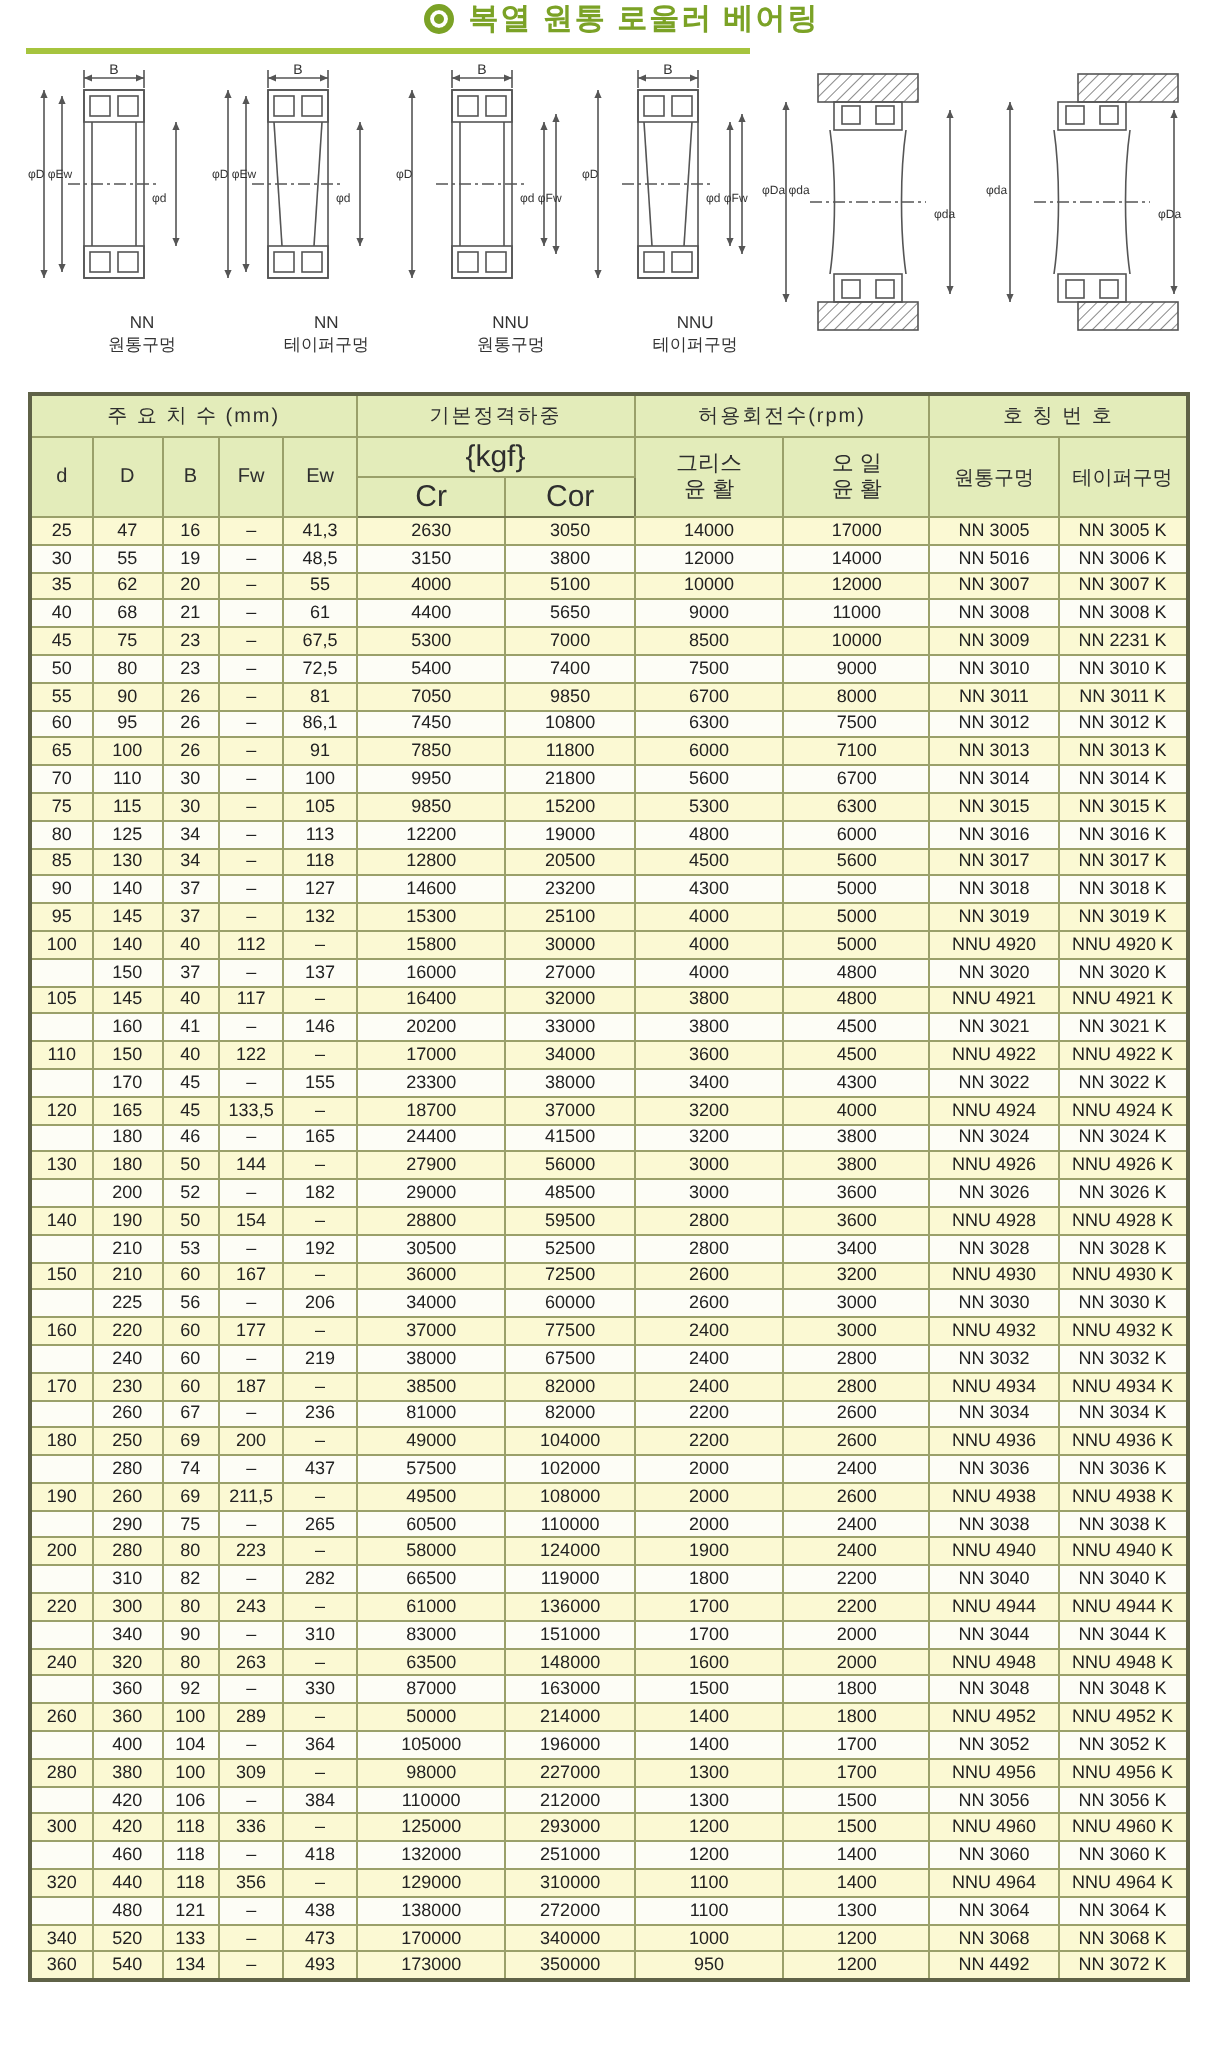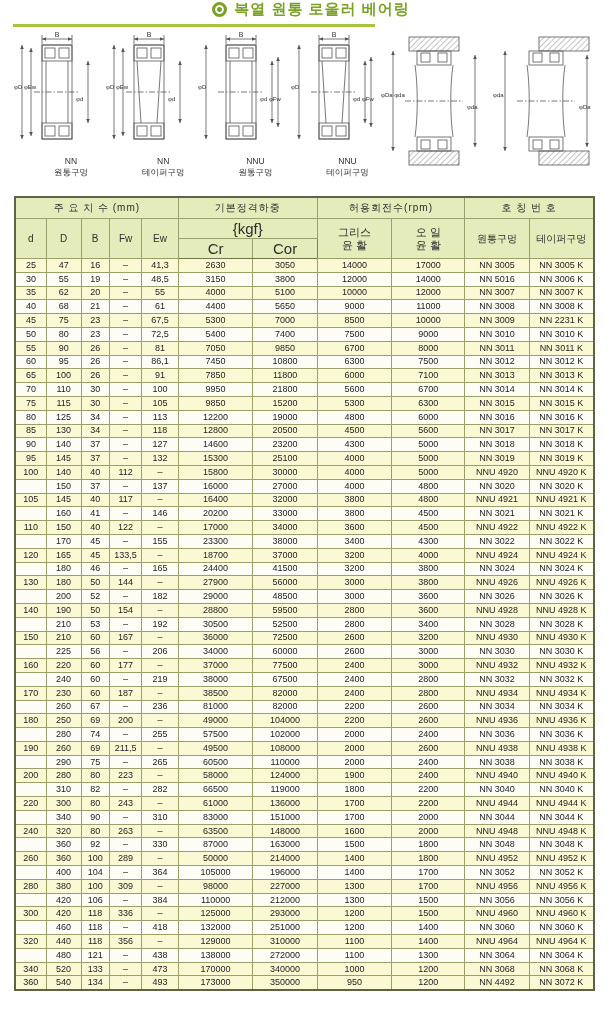--- a/index.html
+++ b/index.html
@@ -768,21 +768,21 @@
           <td class="gb">2200</td>
           <td>2600</td>
           <td class="gb">NNU 4936</td>
           <td>NNU 4936 K</td>
         </tr>
         <tr class="plain">
           <td></td>
           <td>280</td>
           <td>74</td>
           <td>–</td>
-          <td>255</td>
+          <td>437</td>
           <td class="gb">57500</td>
           <td>102000</td>
           <td class="gb">2000</td>
           <td>2400</td>
           <td class="gb">NN 3036</td>
           <td>NN 3036 K</td>
         </tr>
         <tr class="shaded">
           <td>190</td>
           <td>260</td>

